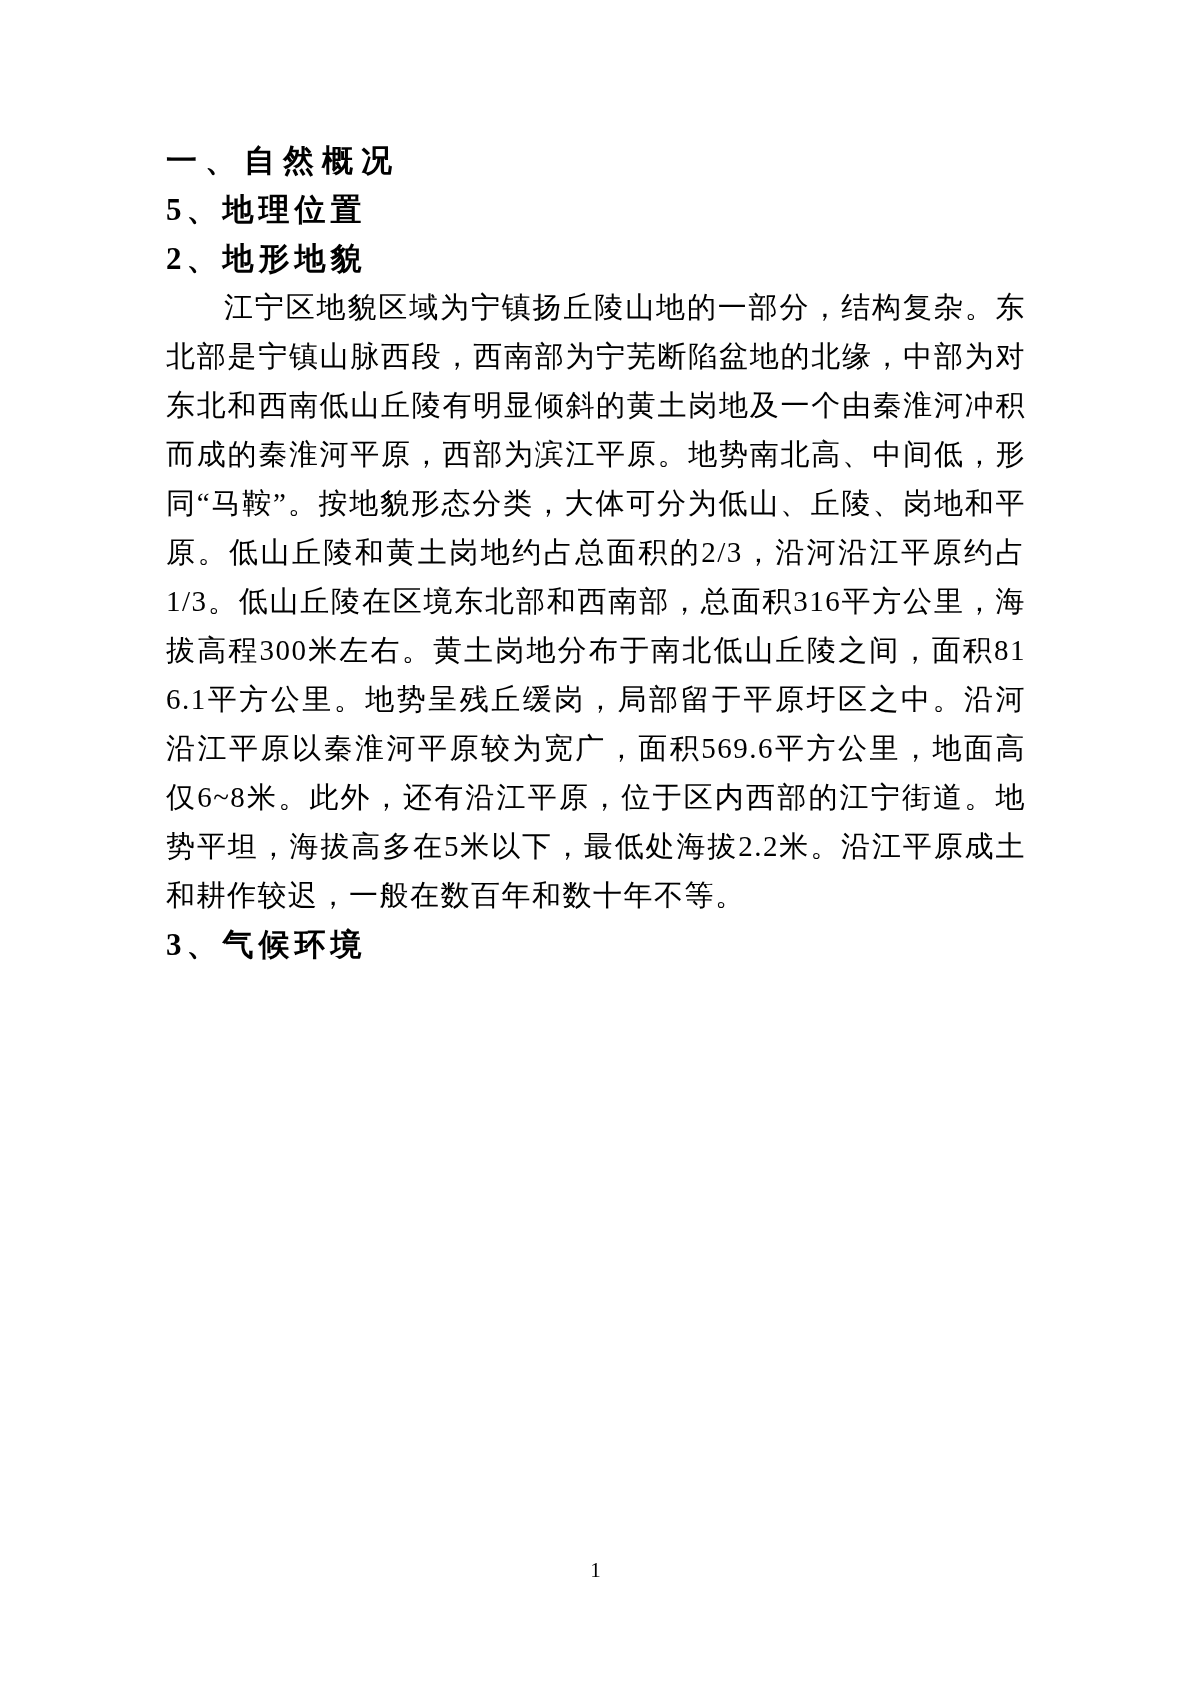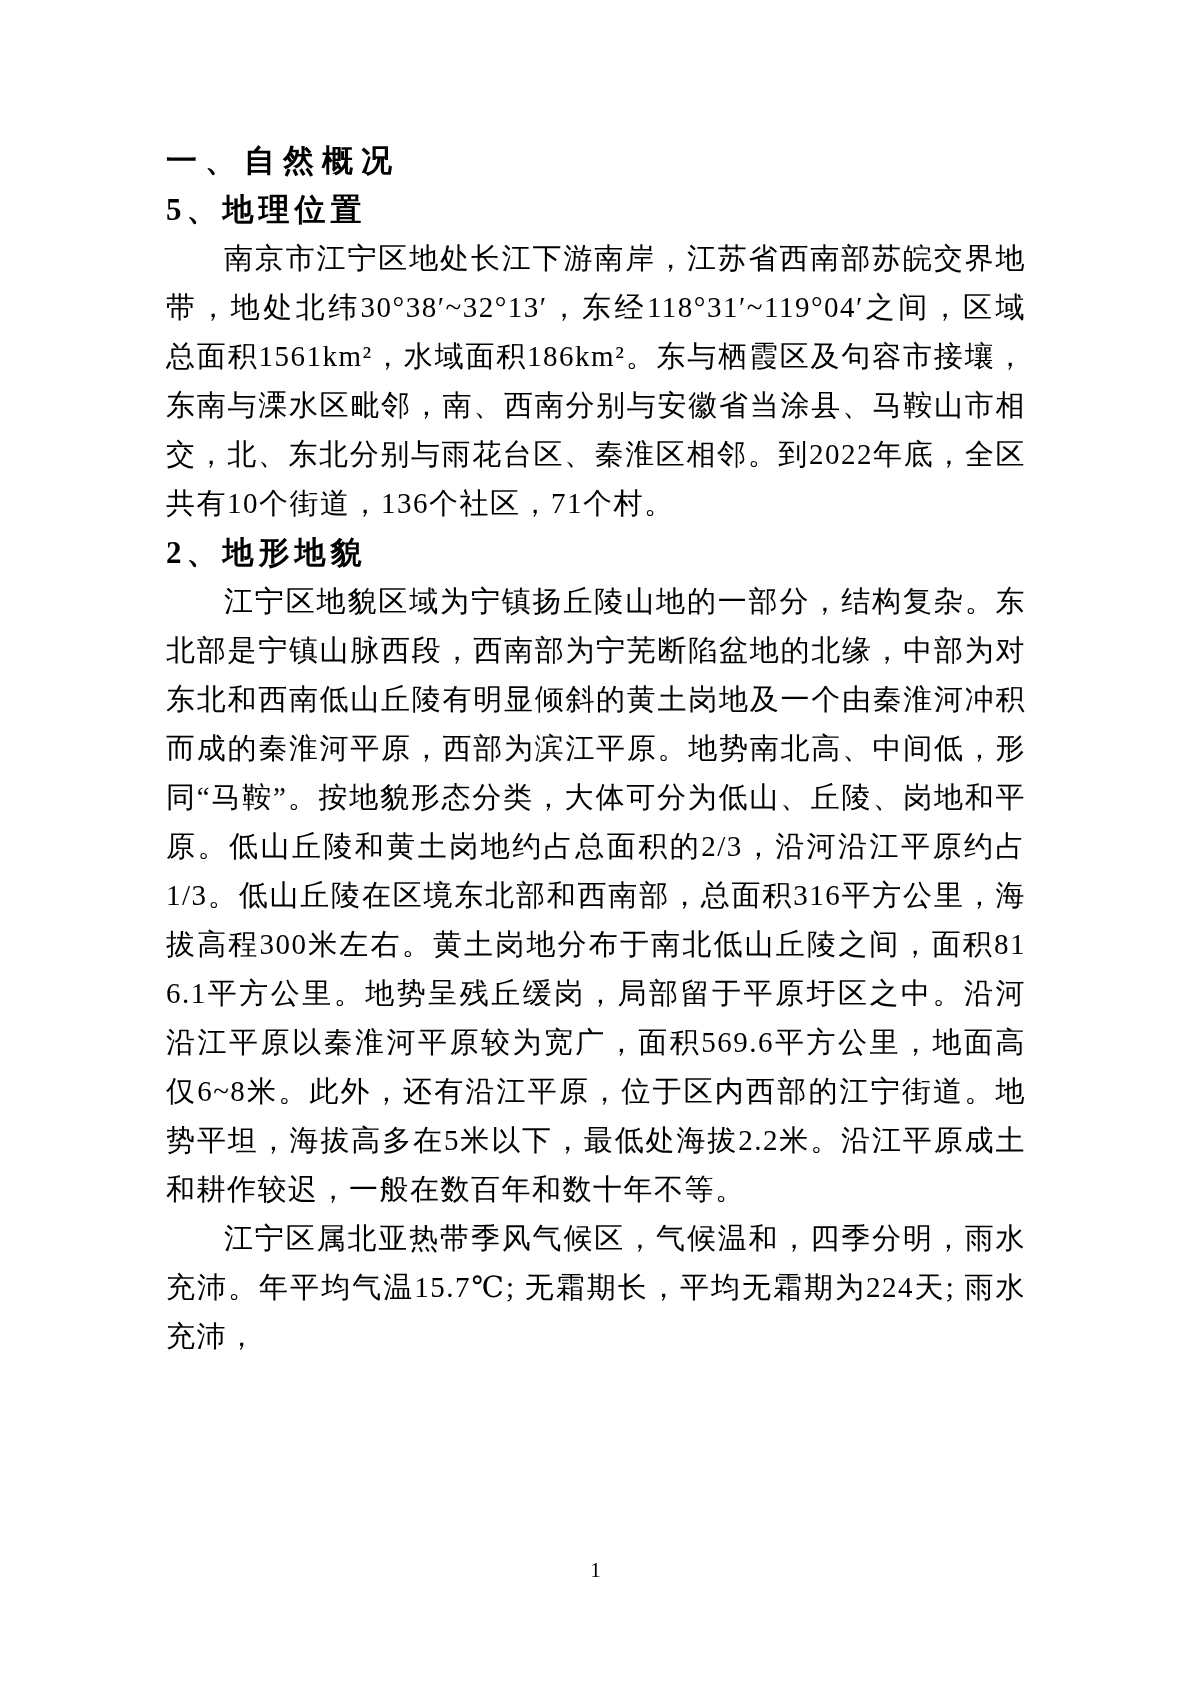--- a/index.html
+++ b/index.html
@@ -57,26 +57,25 @@
 </head>
 <body>
 
 <div class="page">
   <div class="content">
 
     <div class="heading main">一、自然概况</div>
 
     <div class="heading">5、地理位置</div>
 
-    <p class="body-para">南京市江宁区地处长江下游南岸，江苏省西南部苏皖交界地带，地处北纬30°38′~32°13′，东经118°31′~119°04′之间，区域总面积1561km²，水域面积186km²。东与栖霞区及句容市接壤，东南与溧水区毗邻，南、西南分别与安徽省当涂县、马鞍山市相交，北、东北分别与雨花台区、秦淮区相邻。到2022年底，全区共有10个街道，136个社区，71个村。</p>
 
 
     <div class="heading">2、地形地貌</div>
 
     <p class="body-para">江宁区地貌区域为宁镇扬丘陵山地的一部分，结构复杂。东北部是宁镇山脉西段，西南部为宁芜断陷盆地的北缘，中部为对东北和西南低山丘陵有明显倾斜的黄土岗地及一个由秦淮河冲积而成的秦淮河平原，西部为滨江平原。地势南北高、中间低，形同“马鞍”。按地貌形态分类，大体可分为低山、丘陵、岗地和平原。低山丘陵和黄土岗地约占总面积的2/3，沿河沿江平原约占1/3。低山丘陵在区境东北部和西南部，总面积316平方公里，海拔高程300米左右。黄土岗地分布于南北低山丘陵之间，面积816.1平方公里。地势呈残丘缓岗，局部留于平原圩区之中。沿河沿江平原以秦淮河平原较为宽广，面积569.6平方公里，地面高仅6~8米。此外，还有沿江平原，位于区内西部的江宁街道。地势平坦，海拔高多在5米以下，最低处海拔2.2米。沿江平原成土和耕作较迟，一般在数百年和数十年不等。</p>
 
+    <div class="heading">3、气候环境</div>
 
-    <p class="body-para">江宁区属北亚热带季风气候区，气候温和，四季分明，雨水充沛。年平均气温15.7℃; 无霜期长，平均无霜期为224天; 雨水充沛，</p>
 
   </div>
 
   <div class="page-number">1</div>
 </div>
 
 </body></html>

